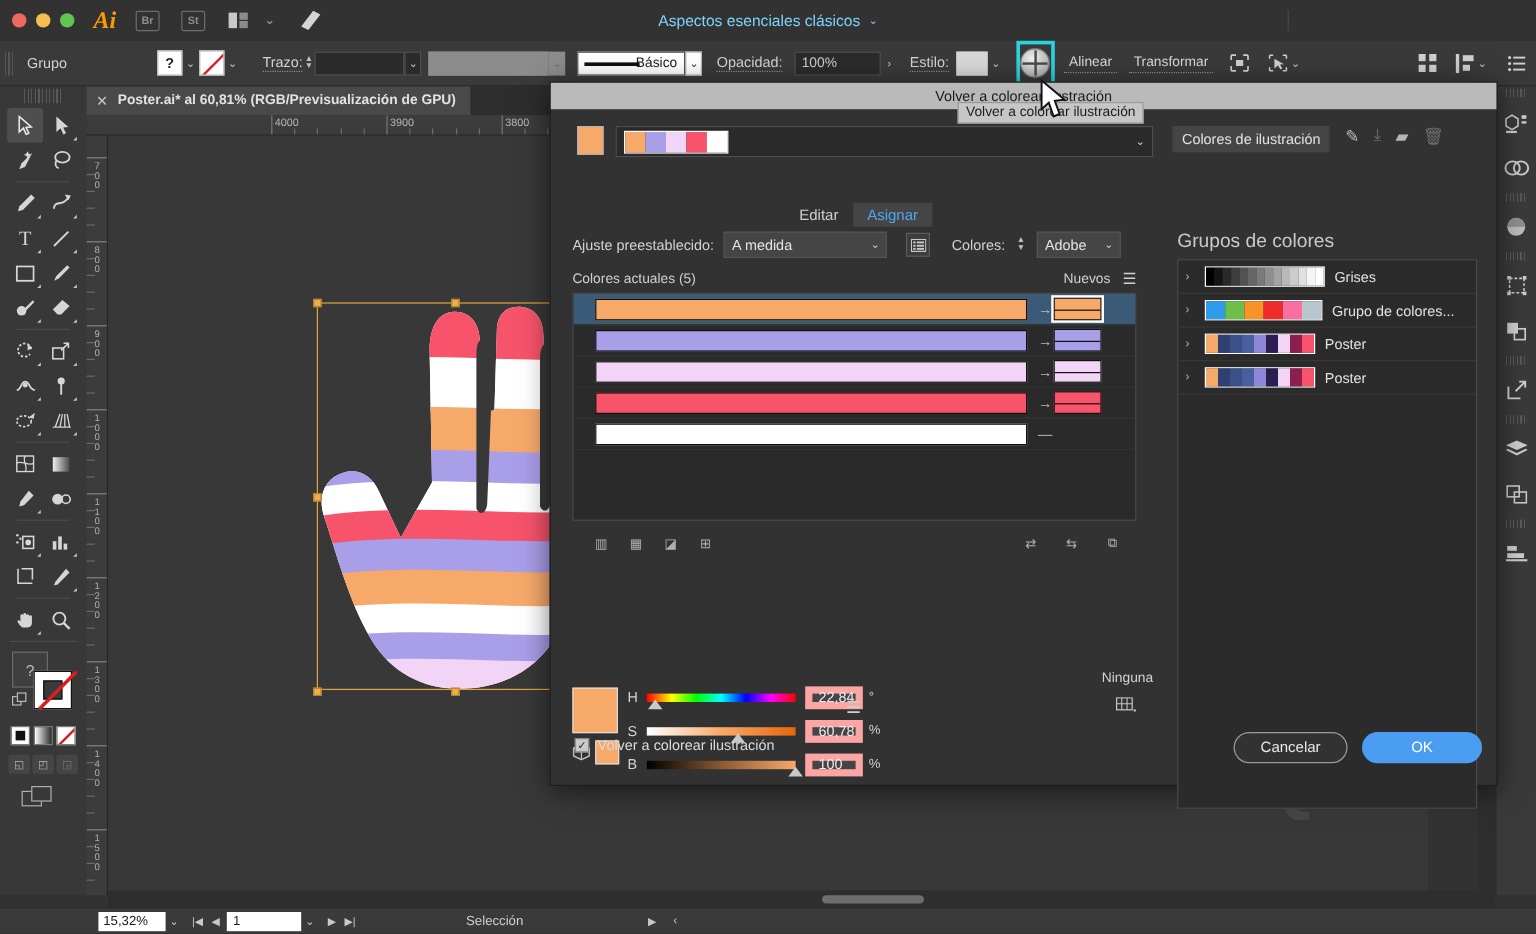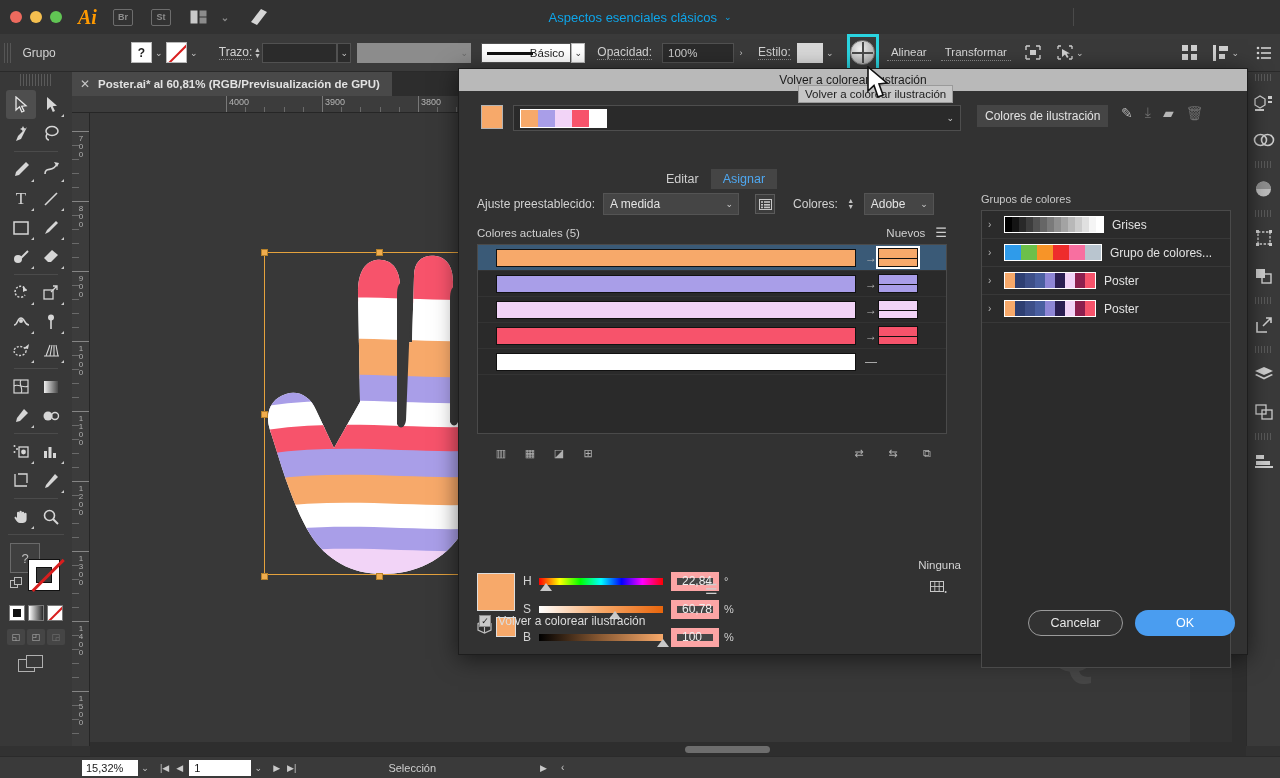--- a/index.html
+++ b/index.html
@@ -29,21 +29,21 @@
     width: 24px; height: 20px; margin-left: 14px;
     display: flex; align-items: center; justify-content: center;
     color: #8a8a8a; font-size: 10px; font-weight: bold;
   }
   .tb-box {
     border: 1px solid #6d6d6d; border-radius: 2px; width: 20px; height: 17px;
     display:flex; align-items:center; justify-content:center; color:#8d8d8d; font-size:9px;
   }
   .workspace-name {
     position: absolute; left: 50%; transform: translateX(-50%);
-    color: #0ea5e9; font-size: 13px; display: flex; align-items: center; gap: 7px;
+    color: #7dd3fc; font-size: 13px; display: flex; align-items: center; gap: 7px;
   }
   .stock-search {
     position: absolute; right: 8px; top: 6px; width: 192px; height: 21px;
     background: #3f3f3f; border-radius: 3px; display: flex; align-items: center;
     padding-left: 7px; gap: 6px;
   }
   .stock-search .ph { color: #9a9a9a; font-size: 11.5px; }
   .divider-v { position:absolute; right:206px; top:8px; width:1px; height:18px; background:#4a4a4a;}
 
   
@@ -306,21 +306,21 @@
   .numfield { width:48px; height:19px; background:#454545; border:6px solid #fca5a5;
     color:#ededed; font-size:12px; display:flex; align-items:center; padding-left:5px; margin-left:8px;}
   .unit { color:#cfcfcf; font-size:11px; margin-left:5px; width:14px;}
 
   .ninguna { position:absolute; right:8px; top:466px; color:#d2d2d2; font-size:11.5px;}
   .ninguna-ic { position:absolute; right:20px; top:489px; color:#c8c8c8; font-size:13px;}
 
   .panel-right {
     position:absolute; right:16px; top:102px; width:250px; height:478px;
   }
-  .pr-title { color:#c9c9c9; font-size:11px; margin-bottom:5px;}
+  .pr-title { color:#c9c9c9; font-size:16px; margin-bottom:5px;}
   .pr-box { background:#2b2b2b; border:1px solid #4a4a4a; height:458px;}
   .grow { height:28px; display:flex; align-items:center; gap:8px; padding:0 6px;
     border-bottom:1px solid #383838;}
   .grow .gchev { color:#b4b4b4; font-size:10px; width:8px;}
   .grow .strip { display:flex; border:1px solid #fff; }
   .grow .strip i { display:block; width:11px; height:15px; }
   .grow .gname { color:#e2e2e2; font-size:12px; white-space:nowrap; overflow:hidden;}
 
   .dlg-footer { position:absolute; left:0; bottom:0; width:100%; height:54px;}
   .chk-wrap { position:absolute; left:20px; top:12px; display:flex; align-items:center; gap:7px;}

